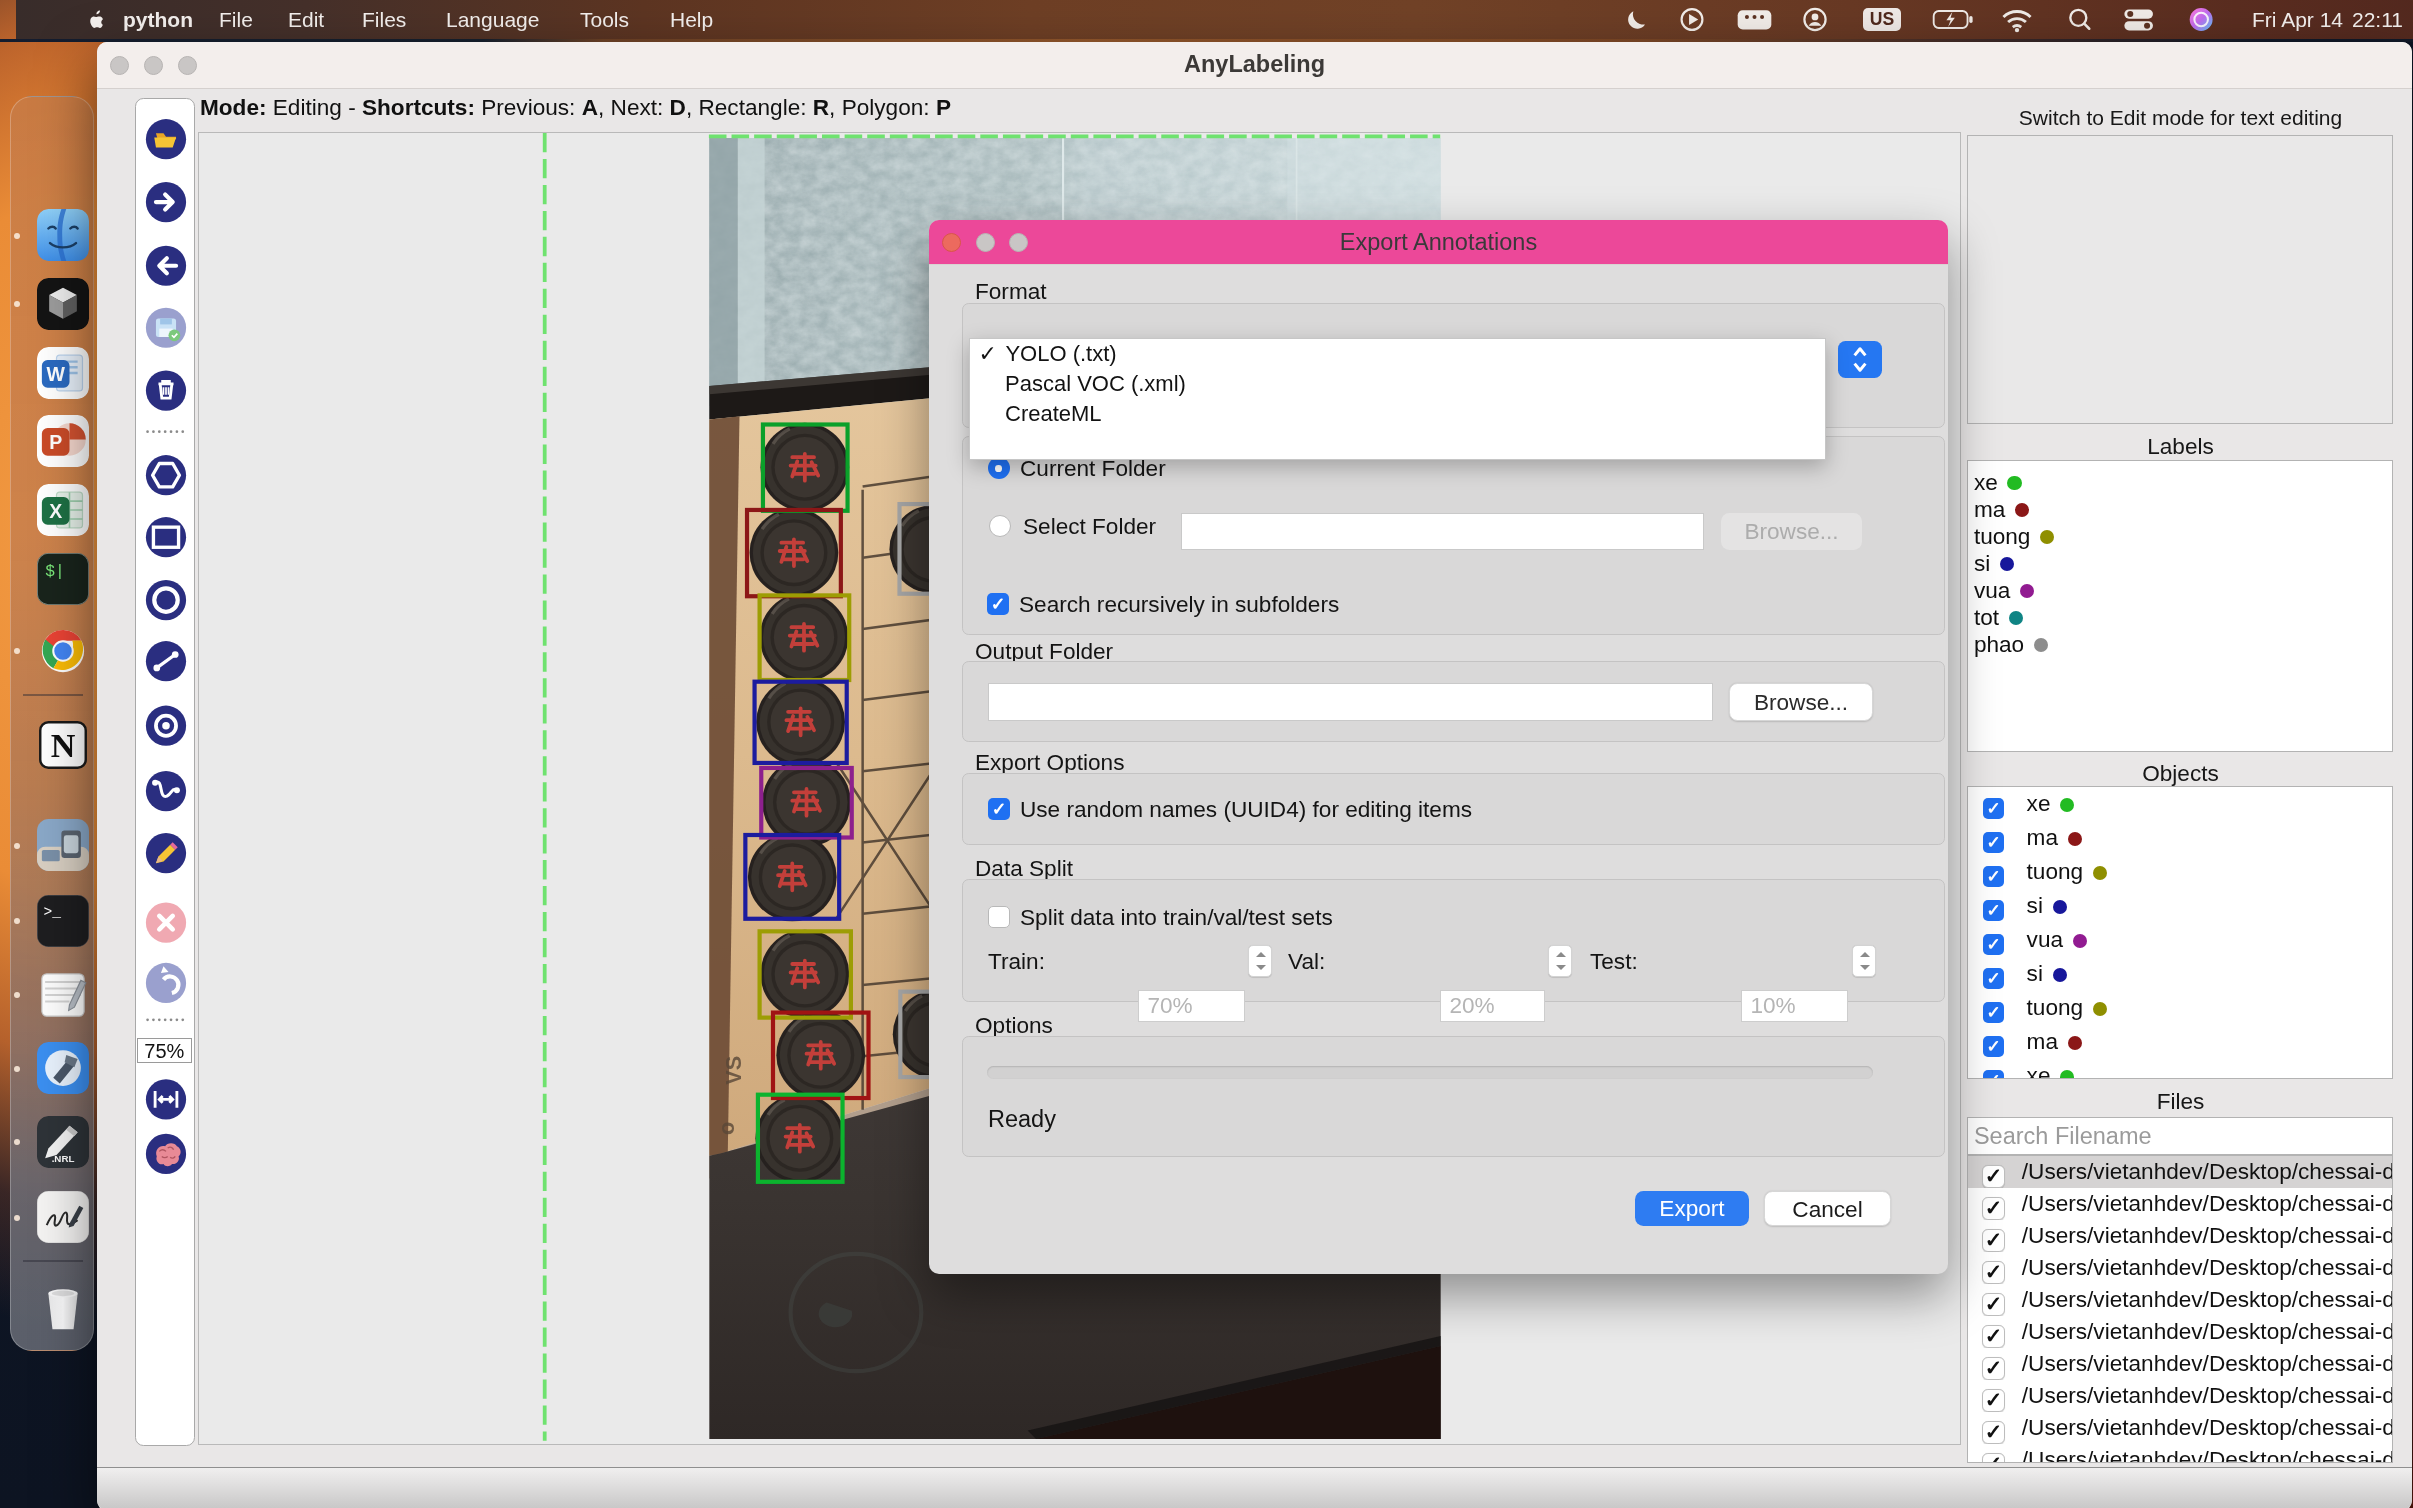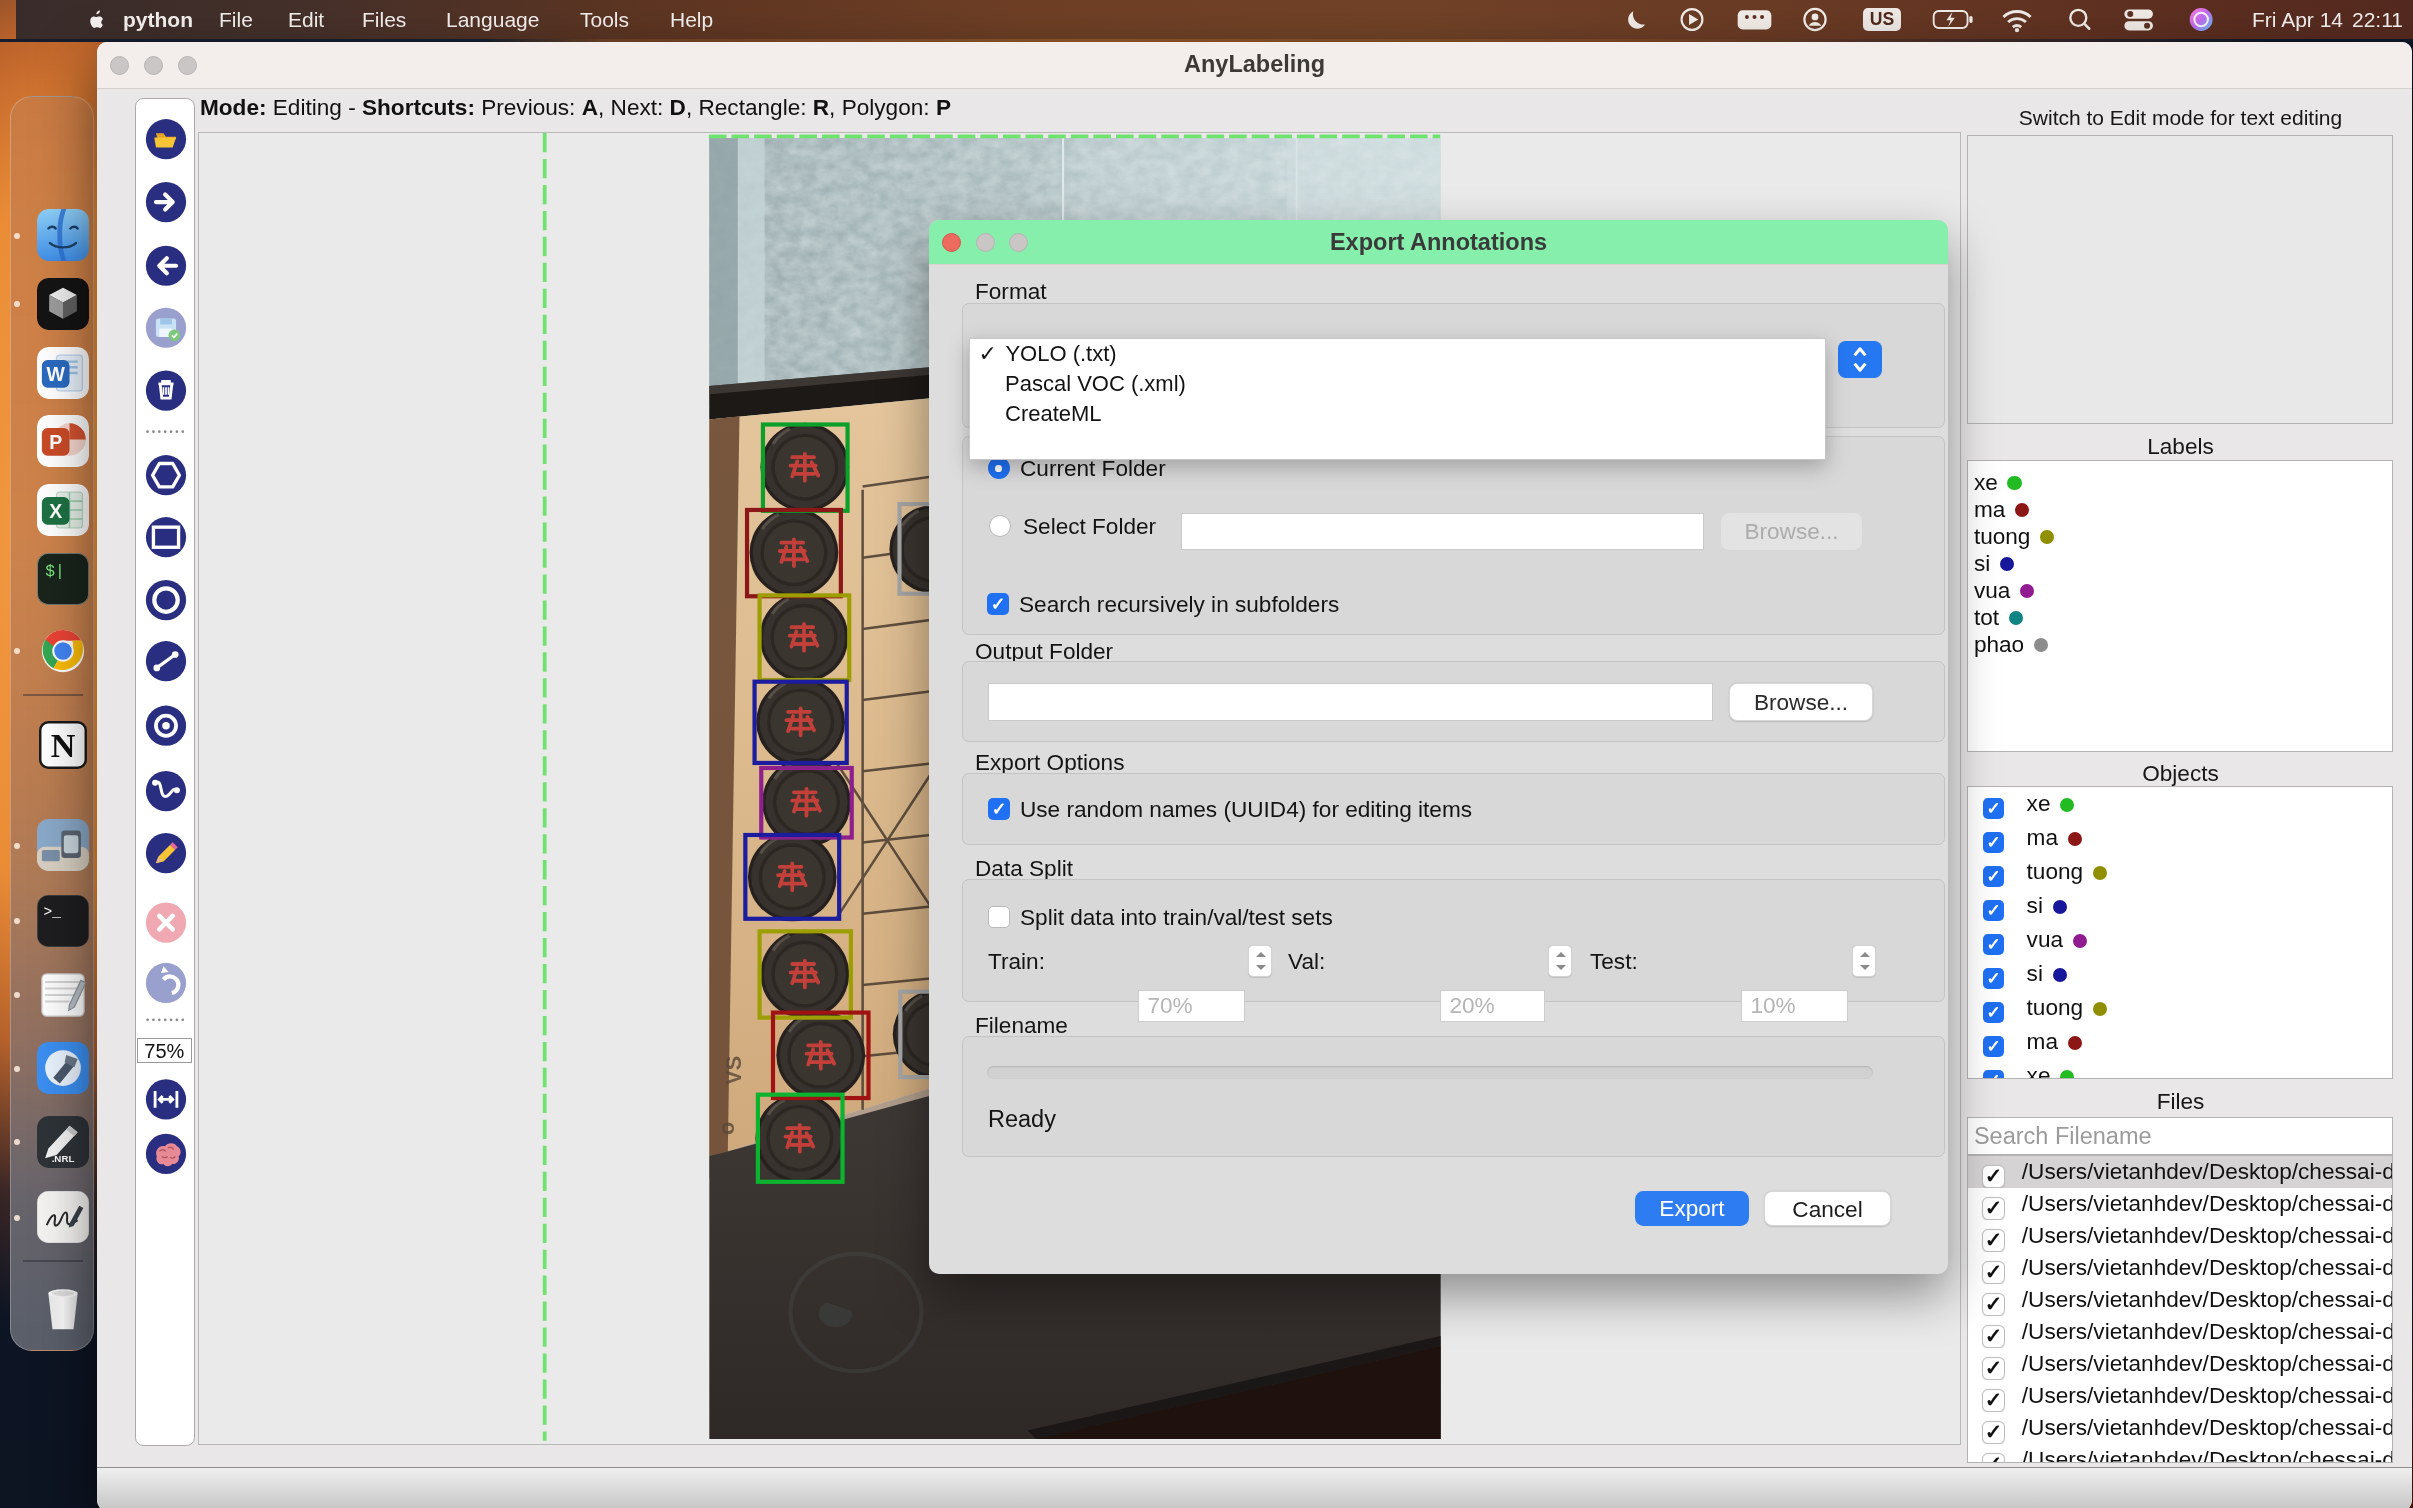--- a/index.html
+++ b/index.html
@@ -43,23 +43,23 @@
      border:1.7px solid #a9a9a9; border-radius:8.4px;margin-left:16px; }
   
   #canvas { left:101px; top:90px; width:1763px; height:1313px; background:#eaeaea;
     border:0.8px solid #b9b9b9; }
   
   .rphead { position:absolute; width:427px; text-align:center; font-size:22.6px; color:#171717; }
   .rpbox  { position:absolute; left:1870px; width:426px; background:#fff; border:0.8px solid #b3b3b3; }
   
   #dialog { left:832px; top:178px; width:1019px; height:1054px; border-radius:10px;
     background:#dedddd; box-shadow:0 21px 50px rgba(0,0,0,.4); }
-  #dlgtitle { left:0; top:0; width:100%; height:45px; background:#86efac;
+  #dlgtitle { left:0; top:0; width:100%; height:45px; background:#ec4899;
     border-radius:10px 10px 0 0; border-bottom:0.8px solid #d8d3d1;
-    text-align:center; line-height:45px; font-weight:bold; font-size:23.5px; color:#3a3a3a; }
+    text-align:center; line-height:45px; font-weight:normal; font-size:23.5px; color:#3a3a3a; }
   .gbox { position:absolute; left:33px; width:983px; background:#d9d8d8;
           border:0.8px solid #c4c3c3; border-radius:6.7px; }
   .dlbl { position:absolute; left:46px; font-size:22.6px; color:#141414; }
   .winput { position:absolute; background:#fff; border:0.8px solid #c9c9c9; }
   .btn { position:absolute; border-radius:8.4px; font-size:22.6px; text-align:center; }
   .dot { display:inline-block; width:14.2px; height:14.2px; border-radius:50%; vertical-align:-0.8px; margin-left:3.4px; }
   .orow { height:34px; line-height:34px; padding-left:15px; }
   .bcheck { display:inline-block; width:21px; height:21px; border-radius:5px; background:#1f70f2;
     color:#fff; font-size:17px; font-weight:bold; text-align:center; line-height:21px;
     vertical-align:-3.4px; margin-right:22.6px; }
@@ -593,21 +593,21 @@
     <div class="dlbl" style="left:91px;top:685px">Split data into train/val/test sets</div>
     <div class="dlbl" style="left:59px;top:729px">Train:</div>
     <div class="spinbox" style="left:209px;top:725px;width:107px">70%</div>
     <div class="spinbtn" style="left:319px;top:725px"></div>
     <div class="dlbl" style="left:359px;top:729px">Val:</div>
     <div class="spinbox" style="left:511px;top:725px;width:105px">20%</div>
     <div class="spinbtn" style="left:619px;top:725px"></div>
     <div class="dlbl" style="left:661px;top:729px">Test:</div>
     <div class="spinbox" style="left:812px;top:725px;width:107px">10%</div>
     <div class="spinbtn" style="left:923px;top:725px"></div>
-    <div class="dlbl" style="top:793px">Filename</div>
+    <div class="dlbl" style="top:793px">Options</div>
     <div class="gbox" style="top:816px;height:121px"></div>
     <div class="abs" style="left:58px;top:846px;width:886px;height:13.4px;border-radius:6.7px;background:#d2d1d1;box-shadow:inset 0 0.8px 1.7px rgba(0,0,0,.18)"></div>
     <div class="dlbl" style="left:59px;top:886px;font-size:23.5px">Ready</div>
     <div class="btn" style="left:706px;top:971px;width:114px;height:35px;background:#2e7cf2;color:#fff;line-height:35px">Export</div>
     <div class="btn" style="left:835px;top:971px;width:127px;height:35px;background:#fff;color:#1c1c1c;line-height:35px;border:0.8px solid #d6d6d6;box-shadow:0 0.8px 1.7px rgba(0,0,0,.15)">Cancel</div>
   </div>
   <div id="statusbar" class="abs" style="left:0;top:1425px;width:2315px;height:44px;border-top:0.8px solid #8f8f8f;background:linear-gradient(180deg,#f0efef,#c6c5c5);border-radius:0 0 11.7px 11.7px"></div>
 </div>
 
 

